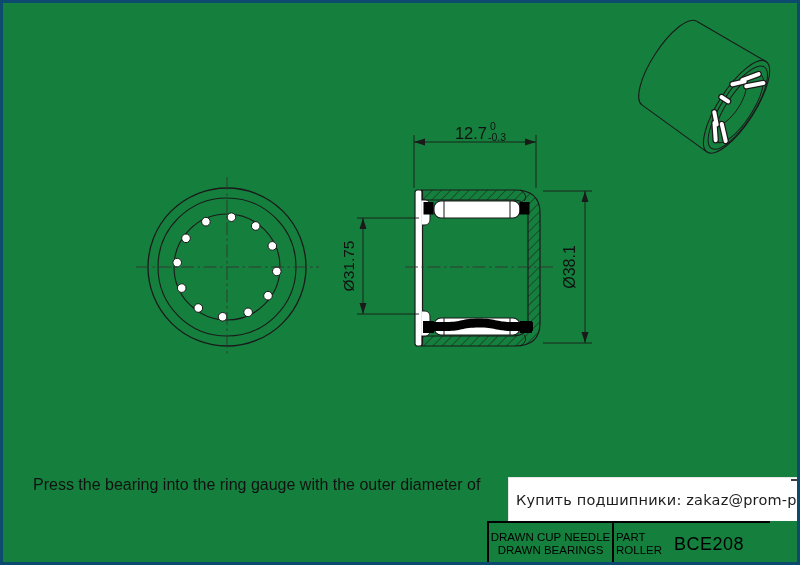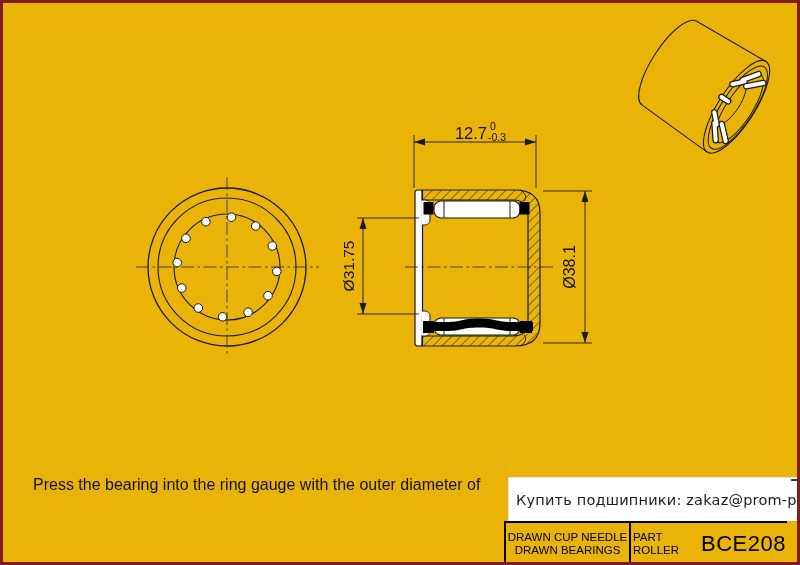--- a/index.html
+++ b/index.html
@@ -1,21 +1,21 @@
 <!DOCTYPE html>
 <html><head>
 <meta charset="utf-8">
 <style>
   html,body{margin:0;padding:0;background:#888;}
   #sheet{
     position:relative;
     width:800px;height:565px;
     box-sizing:border-box;
-    background:#eab308;
-    border:3px solid #7f1d1d;
+    background:#15803d;
+    border:3px solid #0c4a6e;
     font-family:"Liberation Sans", sans-serif;
     overflow:hidden;
   }
   #draw-svg{position:absolute;left:0;top:0;}
   .dim-text{font-family:"Liberation Sans", sans-serif;fill:#111;}
   
   #notes{
     position:absolute;left:30px;top:472px;
     color:#111;font-size:16px;line-height:20.5px;
   }
@@ -30,38 +30,38 @@
   #contact-box .contact-text{
     padding-left:7px;
     font-family:"DejaVu Sans", sans-serif;
     font-size:14.5px;color:#1c1c1c;letter-spacing:0.2px;white-space:nowrap;
   }
   #frame-tick{
     position:absolute;left:788px;top:476px;width:12px;height:2px;background:#3d3d3d;
   }
   
   #title-block{
-    position:absolute;left:501px;top:518px;width:283px;height:44px;
+    position:absolute;left:484px;top:518px;width:283px;height:44px;
     box-sizing:border-box;
     border-left:2px solid #000;border-top:2px solid #000;
     display:flex;
   }
   #title-block .cell-product{
     width:125px;box-sizing:border-box;border-right:2px solid #000;
     display:flex;flex-direction:column;justify-content:center;align-items:center;
     font-size:11.5px;line-height:13px;color:#000;text-align:center;
   }
   #title-block .cell-part{
     flex:1;display:flex;align-items:center;padding-left:2px;
   }
   #title-block .part-label{
     font-size:11.5px;line-height:13px;color:#000;
   }
   #title-block .part-number{
-    margin-left:22px;font-size:22px;color:#000;letter-spacing:0.5px;
+    margin-left:12px;font-size:18px;color:#000;letter-spacing:0.5px;
   }
 </style>
 </head>
 <body>
 
 <div id="sheet">
 
   <svg id="draw-svg" width="800" height="565" viewBox="0 0 800 565">
     <defs>
       <pattern id="hatch" width="6.5" height="6.5" patternUnits="userSpaceOnUse" patternTransform="rotate(45)">

